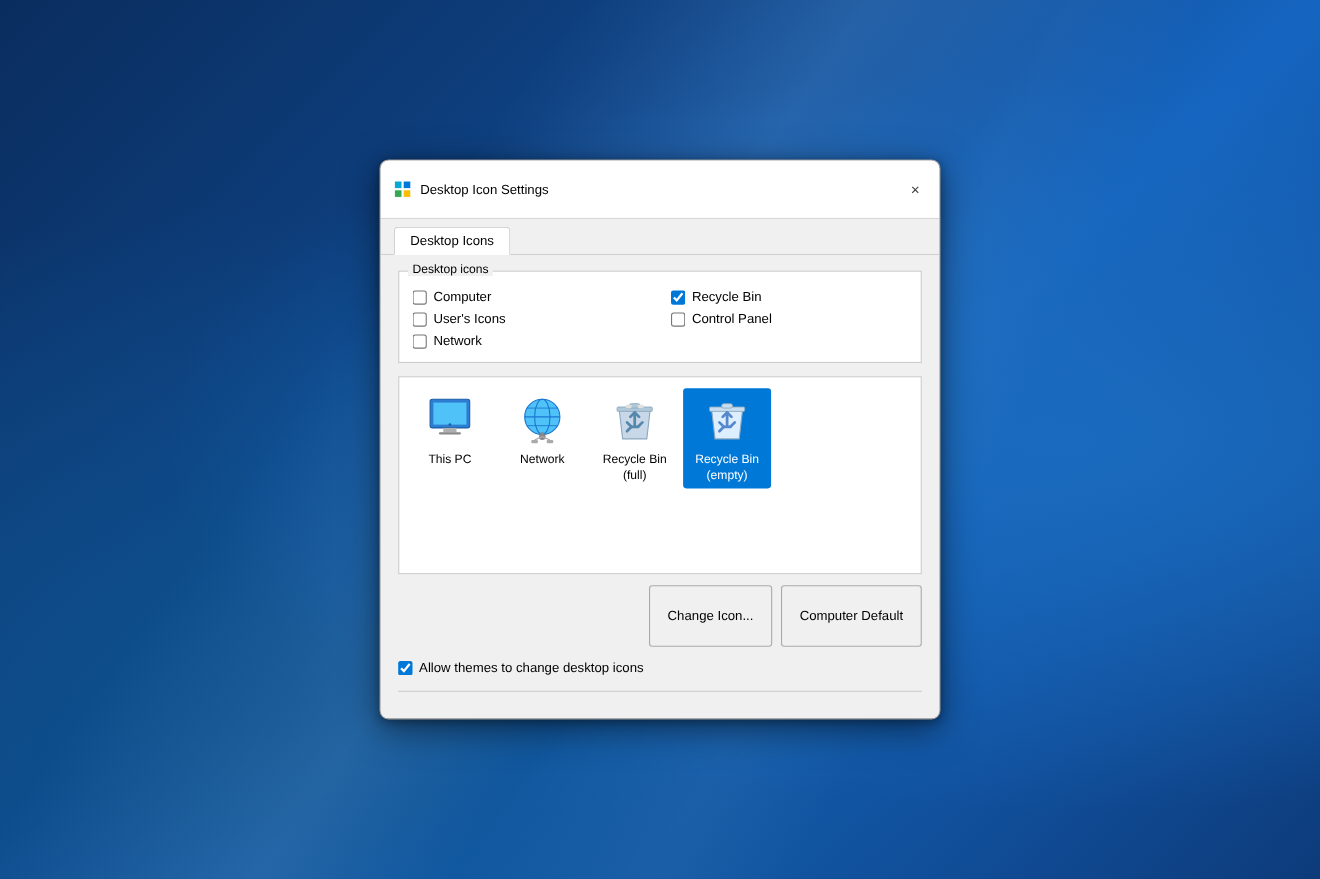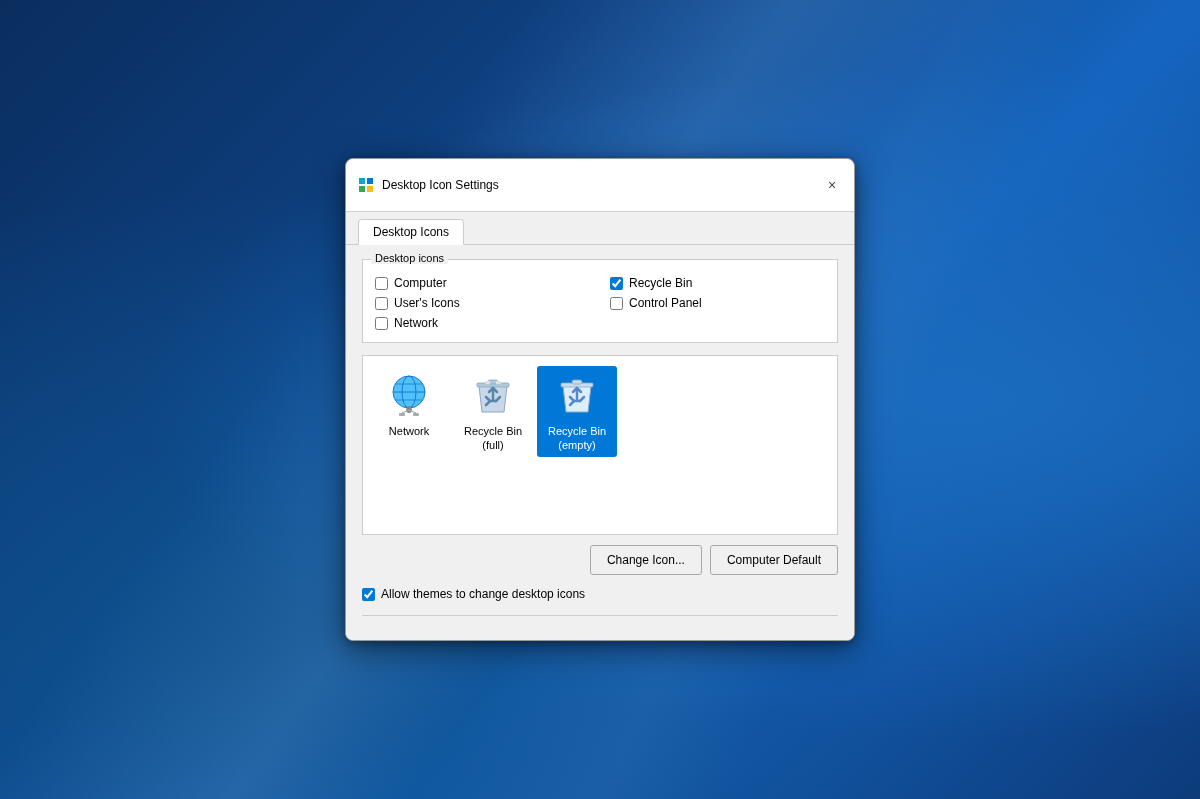--- a/index.html
+++ b/index.html
@@ -200,21 +200,21 @@
 
     
     .icon-buttons {
       display: flex;
       justify-content: flex-end;
       gap: 8px;
       margin-bottom: 12px;
     }
 
     .btn {
-      padding: 7px 16px;
+      padding: 20px 16px;
       font-size: 12px;
       border: 1px solid #aaa;
       background: #f0f0f0;
       cursor: pointer;
       border-radius: 3px;
       color: #000;
       min-width: 88px;
     }
 
     
@@ -312,20 +312,35 @@
         </label>
         <label class="checkbox-item">
           <input type="checkbox" style="">
           <span>Network</span>
         </label>
       </div>
     </div>
 
     <div class="icon-preview-area">
 
+      <div class="icon-item">
+        <div class="icon-img">
+          <svg class="win-icon-svg" viewBox="0 0 48 48" xmlns="http://www.w3.org/2000/svg">
+
+            <rect x="6" y="6" width="36" height="26" rx="2" fill="#2d7dd2" stroke="#1a5fa8" stroke-width="1"></rect>
+            <rect x="9" y="9" width="30" height="20" fill="#4fc3f7"></rect>
+
+            <rect x="18" y="32" width="12" height="4" fill="#b0b0b0"></rect>
+            <rect x="14" y="36" width="20" height="2" rx="1" fill="#888"></rect>
+
+            <circle cx="24" cy="29" r="1.2" fill="#1a5fa8"></circle>
+          </svg>
+        </div>
+        <div class="icon-label">This PC</div>
+      </div>
 
 
       <div class="icon-item">
         <div class="icon-img">
           <svg class="win-icon-svg" viewBox="0 0 48 48" xmlns="http://www.w3.org/2000/svg">
 
             <circle cx="24" cy="22" r="16" fill="#4fc3f7" stroke="#1976d2" stroke-width="1"></circle>
             <ellipse cx="24" cy="22" rx="7" ry="16" fill="none" stroke="#1976d2" stroke-width="1"></ellipse>
             <line x1="8" y1="22" x2="40" y2="22" stroke="#1976d2" stroke-width="1"></line>
             <line x1="10" y1="14" x2="38" y2="14" stroke="#1976d2" stroke-width="0.8"></line>

